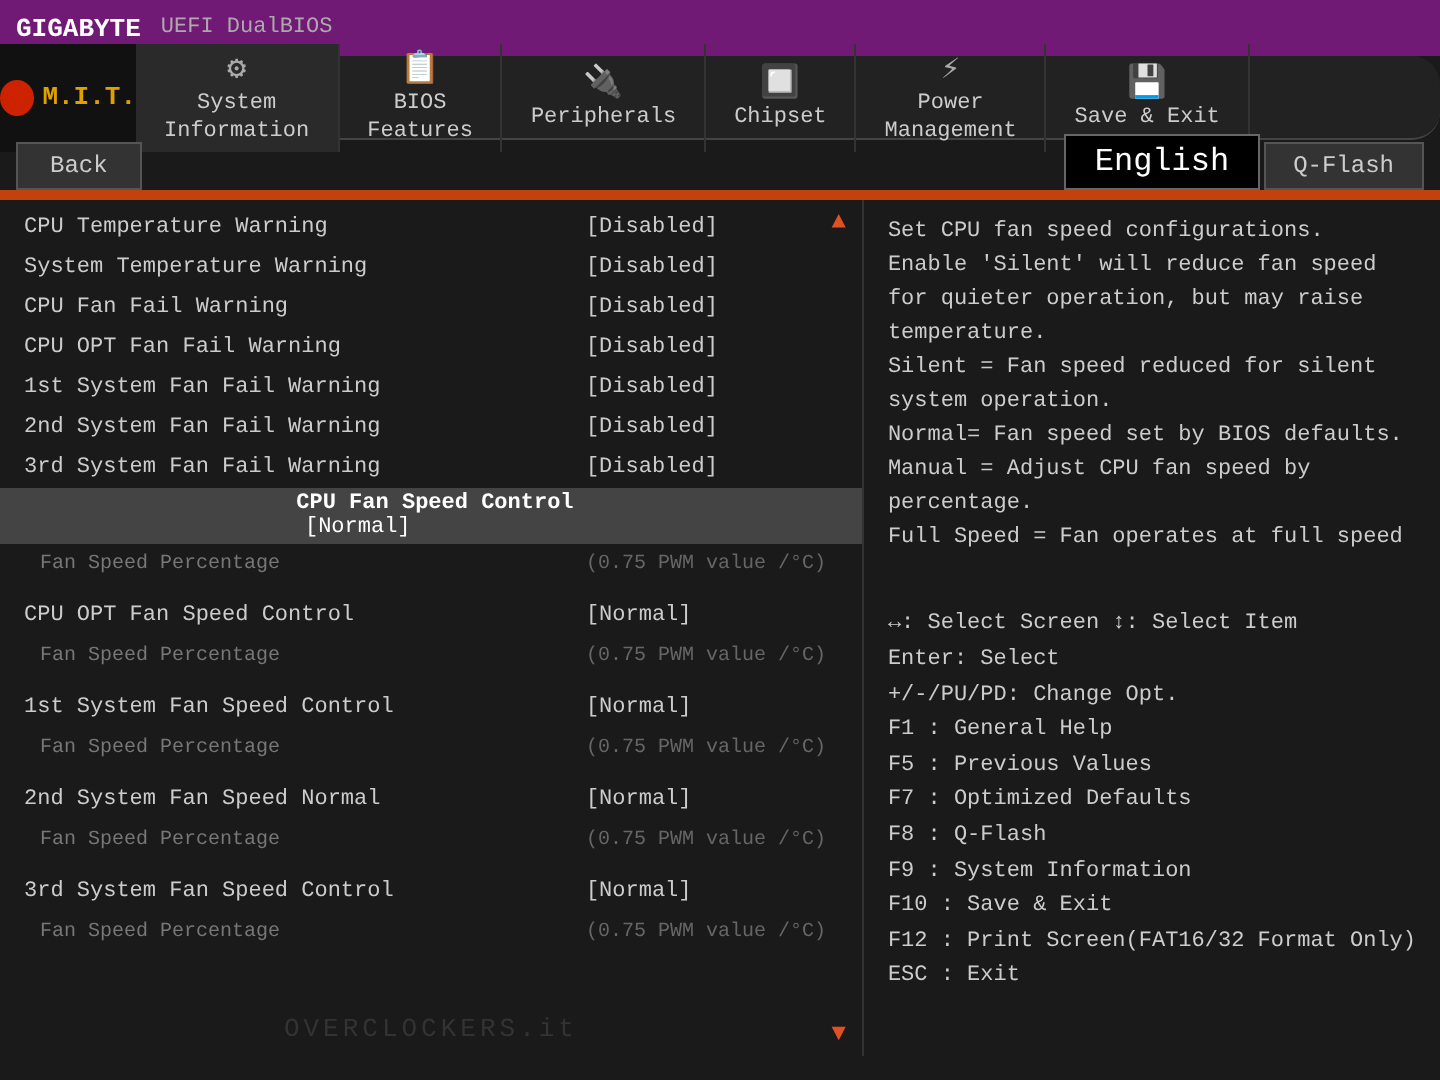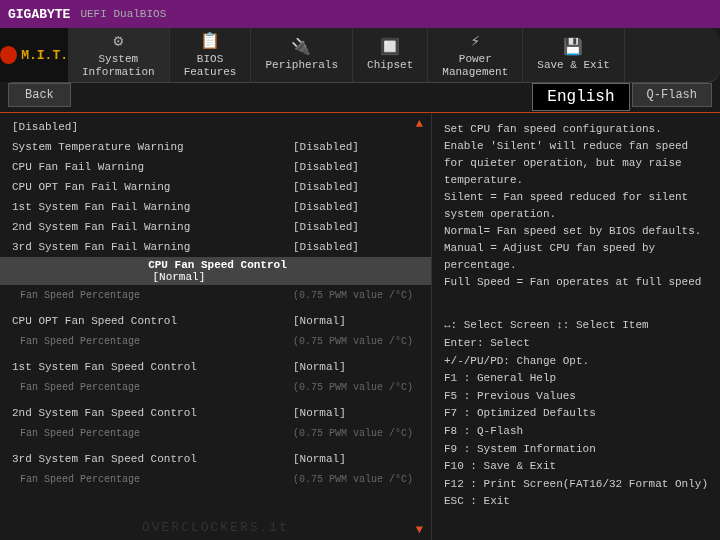--- a/index.html
+++ b/index.html
@@ -28,21 +28,21 @@
       margin-right: 10px;
     }
     #brand-dualbios {
       color: #aaa;
       font-size: 11px;
     }
 
     
     #navbar {
       background: #222;
-      height: 55px;
+      height: 42px;
       display: flex;
       align-items: center;
       border-bottom: 1px solid #444;
       border-radius: 14px;
     }
     .nav-mit {
       display: flex;
       align-items: center;
       justify-content: center;
       width: 68px;
@@ -87,22 +87,22 @@
     }
     .nav-label span {
       display: block;
     }
 
     
     #toolbar {
       background: #1a1a1a;
       height: 30px;
       display: flex;
-      align-items: flex-start;
-      border-bottom: 1px solid #c2410c;
+      align-items: flex-end;
+      border-bottom: 5px solid #c2410c;
     }
     #back-button {
       background: #333;
       color: #ccc;
       padding: 4px 16px;
       margin-left: 8px;
       font-size: 12px;
       cursor: pointer;
       border: 1px solid #555;
     }
@@ -295,20 +295,21 @@
   <div class="spacer"></div>
   <div id="lang-button">English</div>
   <div id="qflash-button">Q-Flash</div>
 </div>
 
 <div id="main">
   <div id="left-panel">
     <div class="scroll-arrow-top">▲</div>
     <div id="menu-list">
         <div class="menu-row">
+          <span class="menu-label">CPU Temperature Warning</span>
           <span class="menu-value">[Disabled]</span>
         </div>
         <div class="menu-row">
           <span class="menu-label">System Temperature Warning</span>
           <span class="menu-value">[Disabled]</span>
         </div>
         <div class="menu-row">
           <span class="menu-label">CPU Fan Fail Warning</span>
           <span class="menu-value">[Disabled]</span>
         </div>
@@ -349,21 +350,21 @@
         <div class="menu-row">
           <span class="menu-label">1st System Fan Speed Control</span>
           <span class="menu-value">[Normal]</span>
         </div>
         <div class="menu-row">
           <span class="menu-label sub">Fan Speed Percentage</span>
           <span class="menu-value sub">(0.75 PWM value /°C)</span>
         </div>
         <div style="height: 6px;"></div>
         <div class="menu-row">
-          <span class="menu-label">2nd System Fan Speed Control</span>
+          <span class="menu-label">2nd System Fan Speed Normal</span>
           <span class="menu-value">[Normal]</span>
         </div>
         <div class="menu-row">
           <span class="menu-label sub">Fan Speed Percentage</span>
           <span class="menu-value sub">(0.75 PWM value /°C)</span>
         </div>
         <div style="height: 6px;"></div>
         <div class="menu-row">
           <span class="menu-label">3rd System Fan Speed Control</span>
           <span class="menu-value">[Normal]</span>

